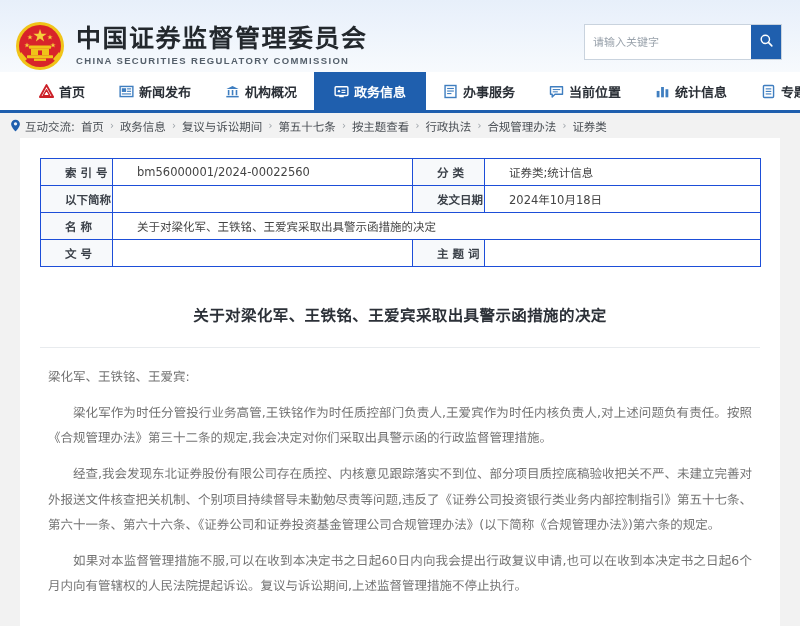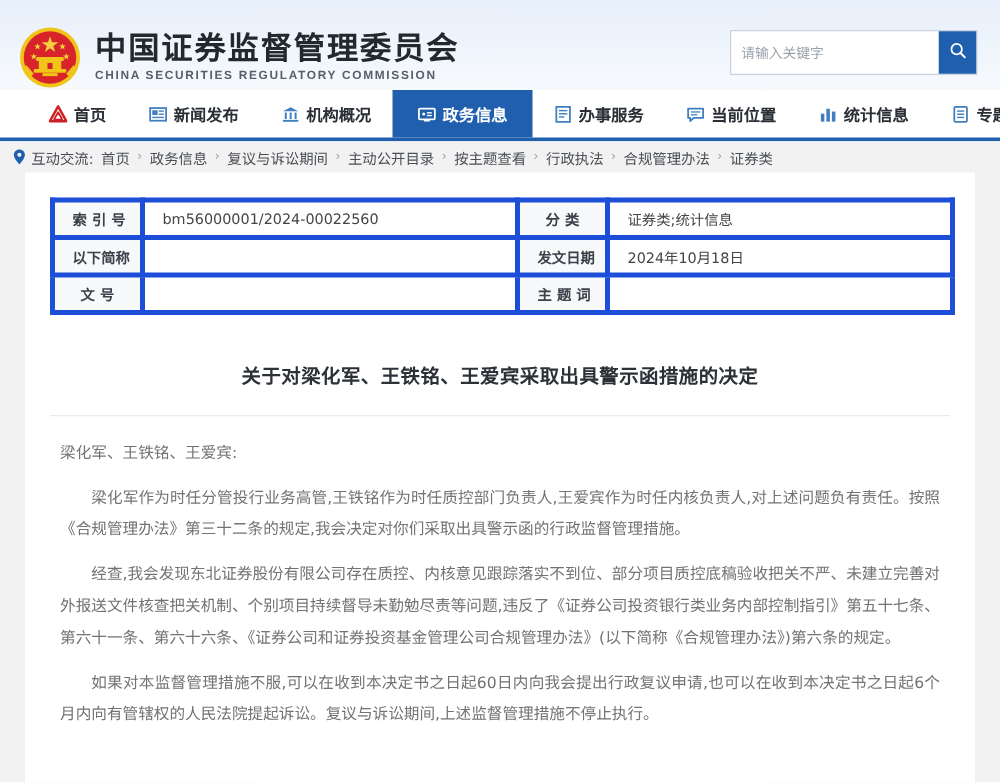--- a/index.html
+++ b/index.html
@@ -149,24 +149,24 @@
   }
 
   
   .meta-table {
     width: 720px;
     border-collapse: collapse;
     table-layout: fixed;
     font-family: "DejaVu Sans", sans-serif;
   }
   .meta-table td {
-    border: 4px solid #1d4ed8;
+    border: 1px solid #1d4ed8;
     height: 26px;
     font-size: 11.5px;
-    padding: 0 14px;
+    padding: 0 24px;
     vertical-align: middle;
   }
   td.lbl {
     background: #f7f9fb;
     color: #3b4149;
     font-weight: bold;
     text-align: center;
     letter-spacing: 0;
     white-space: nowrap;
   }
@@ -358,21 +358,21 @@
       <circle cx="6" cy="5.2" r="1.8" fill="#eef2f7"></circle>
     </svg>
   </span>
   <span class="bc-label">互动交流:</span>
   <a class="bc-link">首页</a>
   <span class="bc-sep">›</span>
   <a class="bc-link">政务信息</a>
   <span class="bc-sep">›</span>
   <a class="bc-link">复议与诉讼期间</a>
   <span class="bc-sep">›</span>
-  <a class="bc-link">主动公开目录</a>
+  <a class="bc-link">第五十七条</a>
   <span class="bc-sep">›</span>
   <a class="bc-link">按主题查看</a>
   <span class="bc-sep">›</span>
   <a class="bc-link">行政执法</a>
   <span class="bc-sep">›</span>
   <a class="bc-link">合规管理办法</a>
   <span class="bc-sep">›</span>
   <a class="bc-link">证券类</a>
 </div>
 
@@ -392,20 +392,24 @@
         <td class="lbl">分    类</td>
         <td class="val">证券类;统计信息</td>
       </tr>
       <tr>
         <td class="lbl">以下简称</td>
         <td class="val"></td>
         <td class="lbl">发文日期</td>
         <td class="val">2024年10月18日</td>
       </tr>
       <tr>
+        <td class="lbl">名    称</td>
+        <td class="val" colspan="3">关于对梁化军、王铁铭、王爱宾采取出具警示函措施的决定</td>
+      </tr>
+      <tr>
         <td class="lbl">文    号</td>
         <td class="val"></td>
         <td class="lbl">主 题 词</td>
         <td class="val"></td>
       </tr>
     </tbody>
   </table>
 
   <h1 class="doc-title">关于对梁化军、王铁铭、王爱宾采取出具警示函措施的决定</h1>
   <hr class="title-rule">

